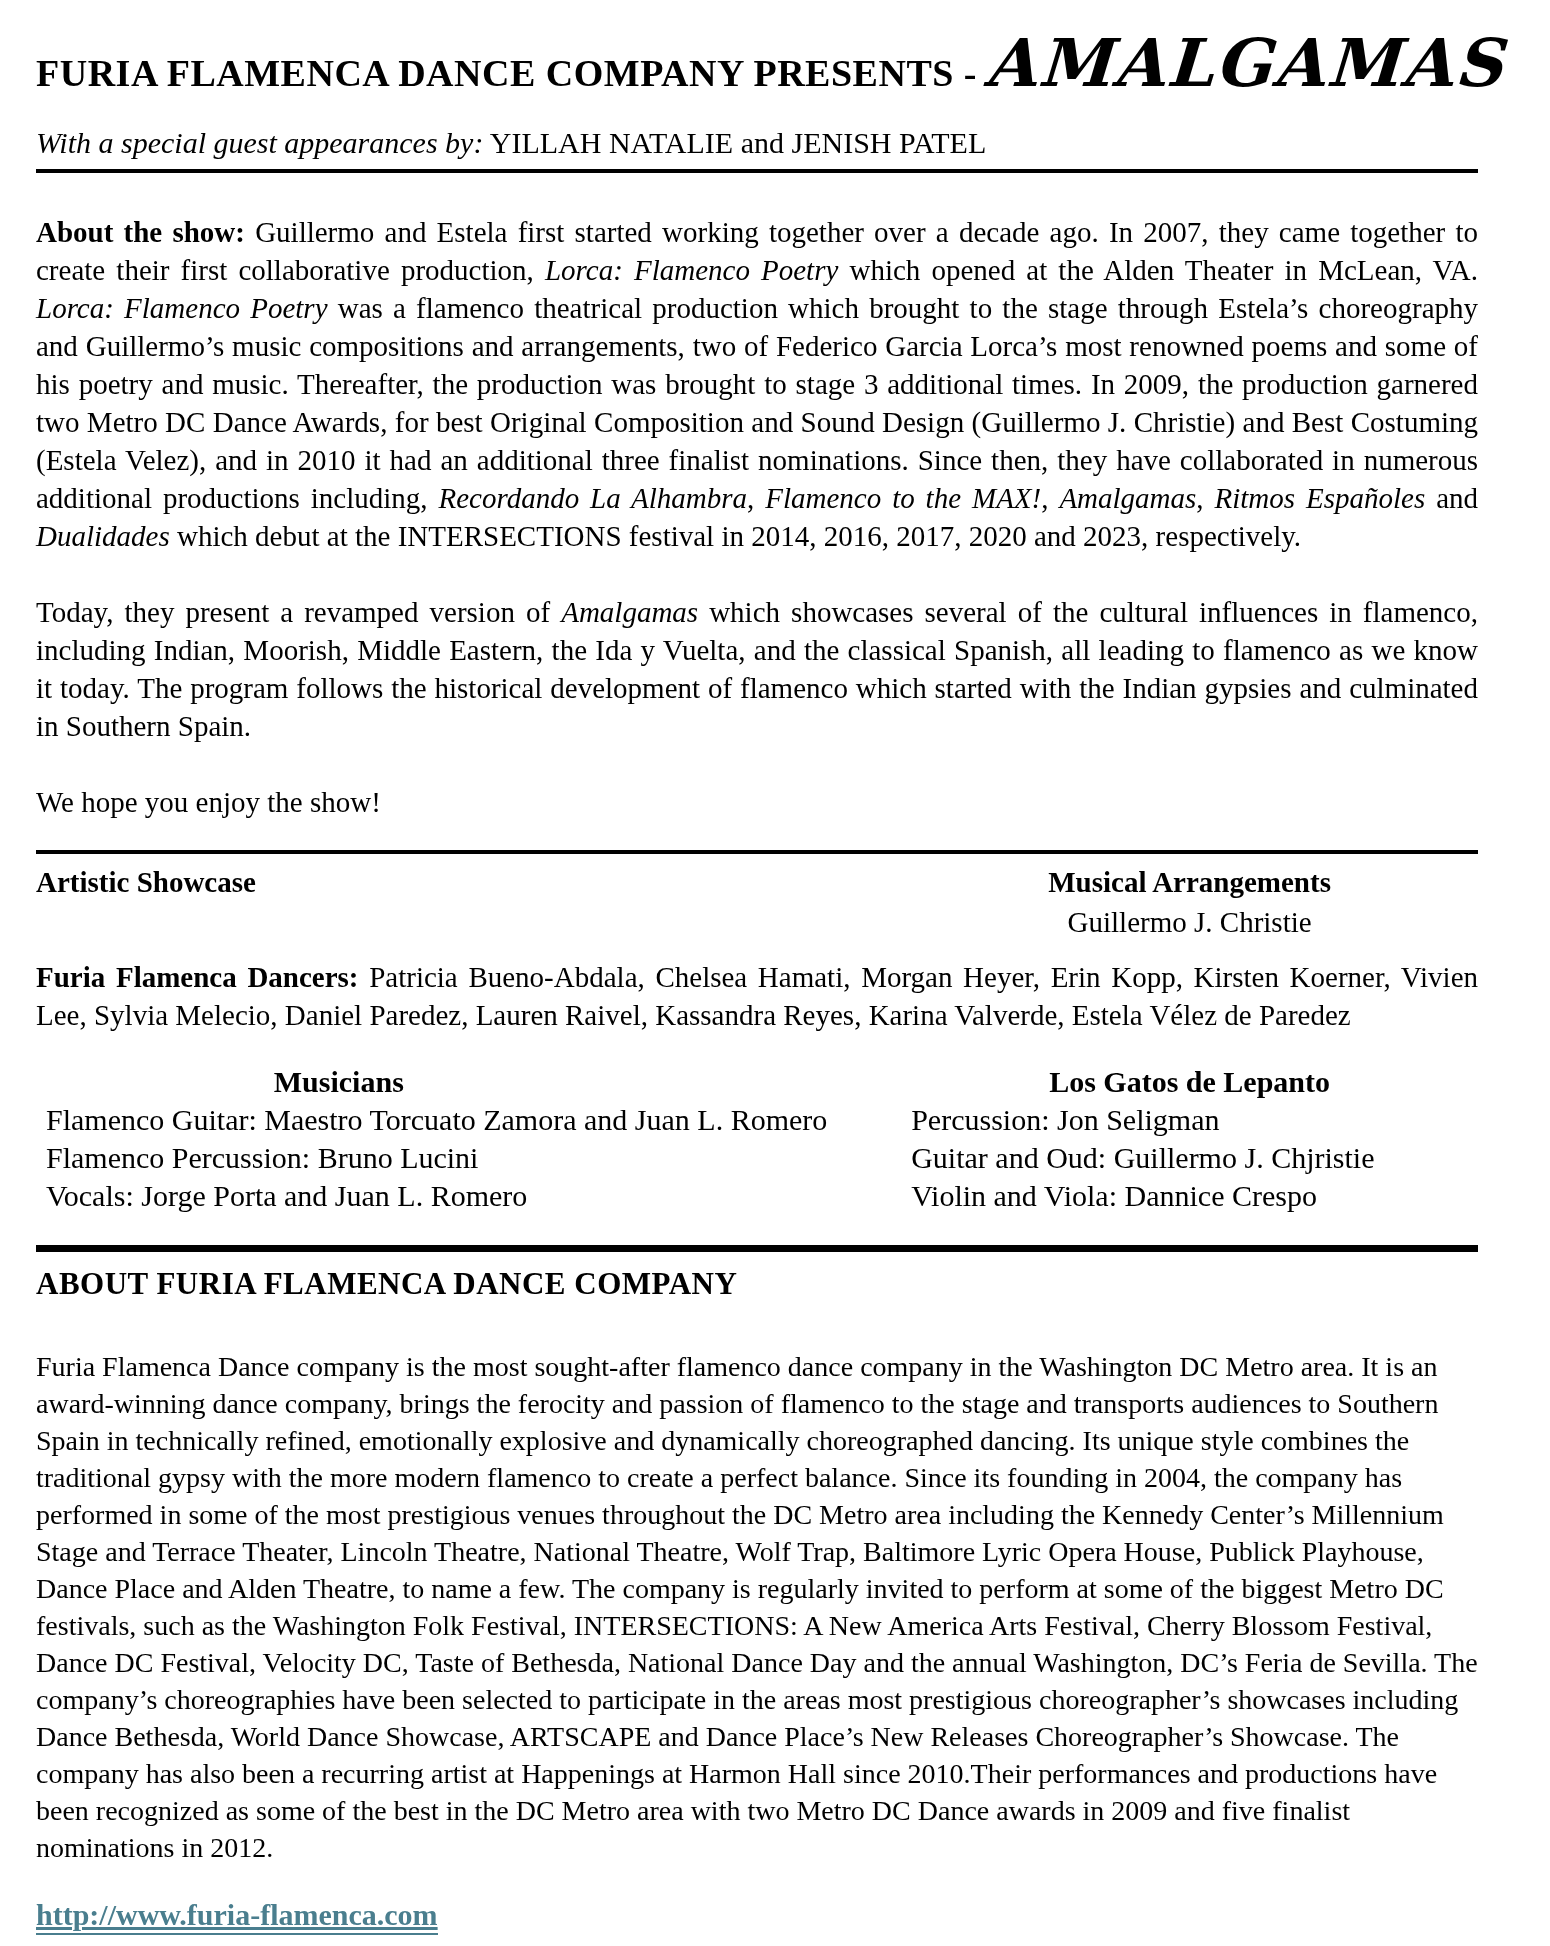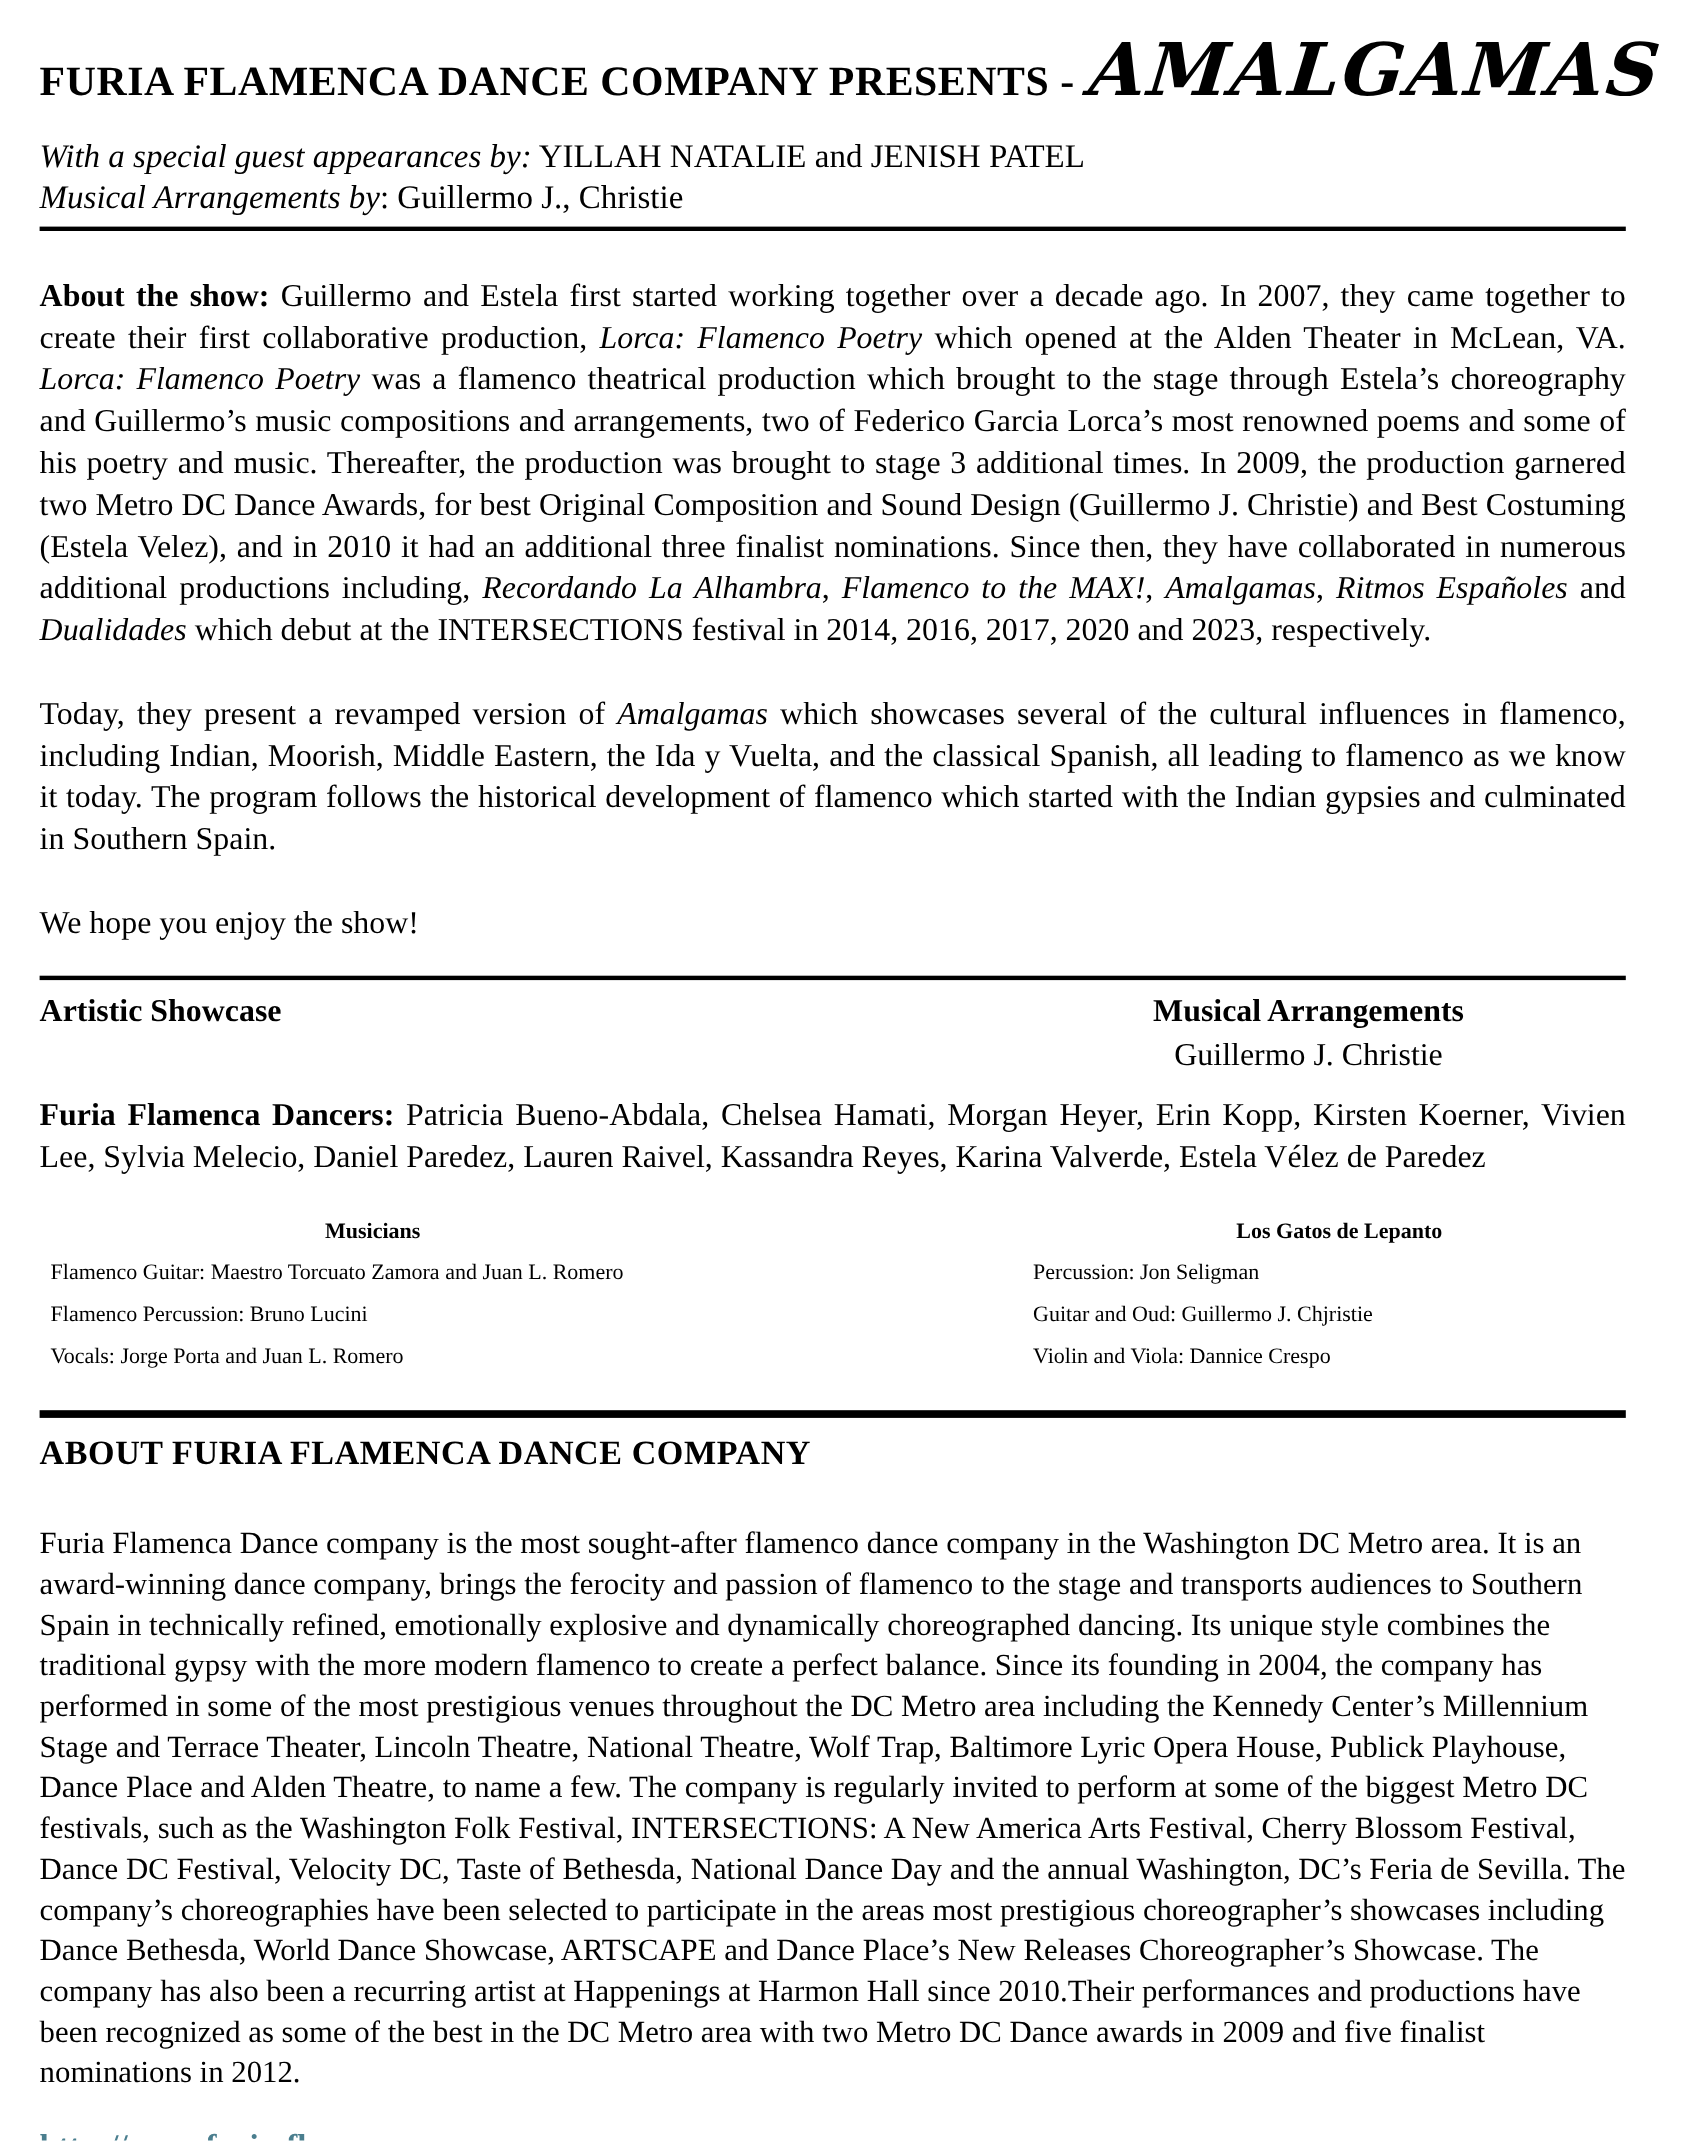--- a/index.html
+++ b/index.html
@@ -37,21 +37,21 @@
   .b { font-weight: bold; }
 
   
   .credits-row { display: flex; margin-top: 8px; font-size: 29px; line-height: 40px; }
   .credits-left { flex: 0 0 60%; }
   .credits-right { flex: 0 0 40%; text-align: center; }
 
   .dancers { margin-top: 16px; }
 
   
-  .bands-row { display: flex; margin-top: 18px; font-size: 20px; line-height: 38px; gap: 28px; }
+  .bands-row { display: flex; margin-top: 18px; font-size: 30px; line-height: 38px; }
   .band-left { flex: 0 0 60%; }
   .band-right { flex: 0 0 40%; }
   .band-left .band-title { width: 70%; text-align: center; font-weight: bold; }
   .band-right .band-title { text-align: center; font-weight: bold; }
   .band-lines { padding-left: 10px; }
 
   .about-heading {
     margin-top: 14px; text-align: left;
     font-weight: bold; font-size: 31px; letter-spacing: 0.5px;
   }
@@ -71,23 +71,20 @@
 <div class="page">
 
   <div class="title-row">
     <span class="title-prefix">FURIA FLAMENCA DANCE COMPANY PRESENTS -</span>
     <span class="title-logo">AMALGAMAS</span>
   </div>
 
   <div class="intro-lines">
     <div>
       <span class="lbl-italic">With a special guest appearances by:</span><span> YILLAH NATALIE and JENISH PATEL</span>
-    </div>
-    <div>
-      <span class="lbl-italic">Musical Arrangements by</span><span>: Guillermo J., Christie</span>
     </div>
   </div>
 
   <hr class="rule rule-1">
 
   <p class="body-par justified p-about"><span style="font-weight: bold;">About the show: </span><span>Guillermo and Estela first started working together over a decade ago.  In 2007, they came together to create their first collaborative production, </span><span style="font-style: italic;">Lorca: Flamenco Poetry</span><span> which opened at the Alden Theater in McLean, VA.  </span><span style="font-style: italic;">Lorca: Flamenco Poetry</span><span> was a flamenco theatrical production which brought to the stage through Estela’s choreography and Guillermo’s music compositions and arrangements, two of Federico Garcia Lorca’s most renowned poems and some of his poetry and music.  Thereafter, the production was brought to stage 3 additional times.  In 2009, the production garnered two Metro DC Dance Awards, for best Original Composition and Sound Design (Guillermo J. Christie) and Best Costuming (Estela Velez), and in 2010 it had an additional three finalist nominations.  Since then, they have collaborated in numerous additional productions including, </span><span style="font-style: italic;">Recordando La Alhambra</span><span>, </span><span style="font-style: italic;">Flamenco to the MAX!</span><span>, </span><span style="font-style: italic;">Amalgamas</span><span>, </span><span style="font-style: italic;">Ritmos Españoles</span><span> and </span><span style="font-style: italic;">Dualidades</span><span> which debut at the INTERSECTIONS festival in 2014, 2016, 2017, 2020 and 2023, respectively.</span></p>
 
   <p class="body-par justified p-today"><span>Today, they present a revamped version of </span><span style="font-style: italic;">Amalgamas</span><span> which showcases several of the cultural influences in flamenco, including Indian, Moorish, Middle Eastern, the Ida y Vuelta, and the classical Spanish, all leading to flamenco as we know it today.  The program follows the historical development of flamenco which started with the Indian gypsies and culminated in Southern Spain.</span></p>
 
   <p class="body-par p-enjoy">We hope you enjoy the show!</p>

